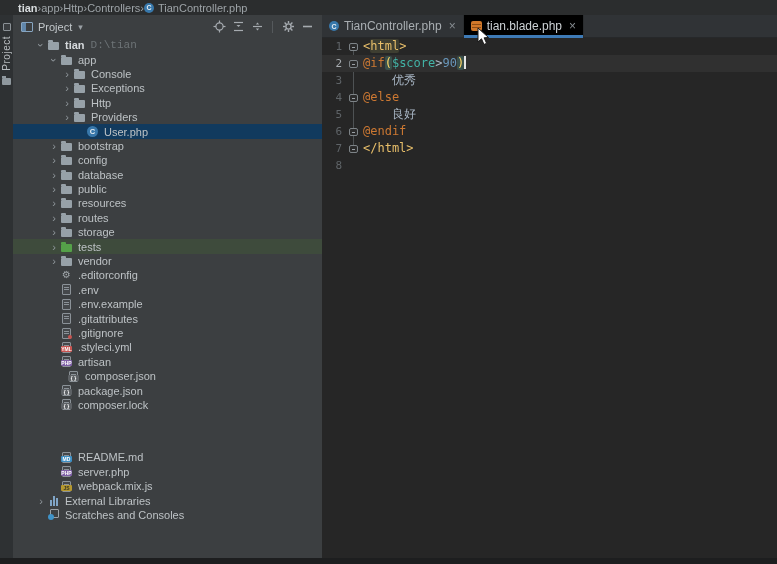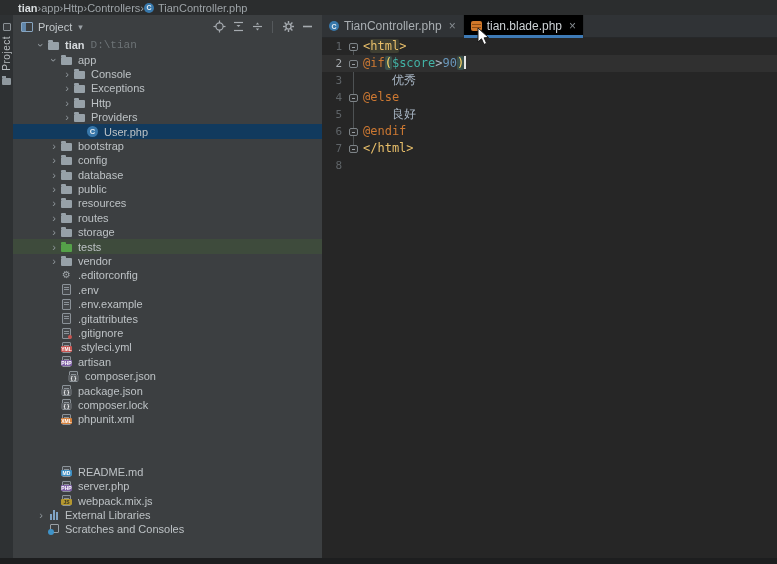--- a/index.html
+++ b/index.html
@@ -385,29 +385,20 @@
         </div>
         <div class="trow" style="padding-left: 35px;">
           <span class="chev none">›</span>
           <span class="tico">
             <span class="fico">
               <span class="fband json">{ }</span>
             </span>
           </span>
           <span class="tlabel">composer.lock</span>
         </div>
-        <div class="trow" style="padding-left: 35px;">
-          <span class="chev none">›</span>
-          <span class="tico">
-            <span class="fico">
-              <span class="fband xml">XML</span>
-            </span>
-          </span>
-          <span class="tlabel">phpunit.xml</span>
-        </div>
         <div class="trow" style="padding-left: 35px; margin-top: 38px;">
           <span class="chev none">›</span>
           <span class="tico">
             <span class="fico">
               <span class="fband md">MD</span>
             </span>
           </span>
           <span class="tlabel">README.md</span>
         </div>
         <div class="trow" style="padding-left: 35px;">

